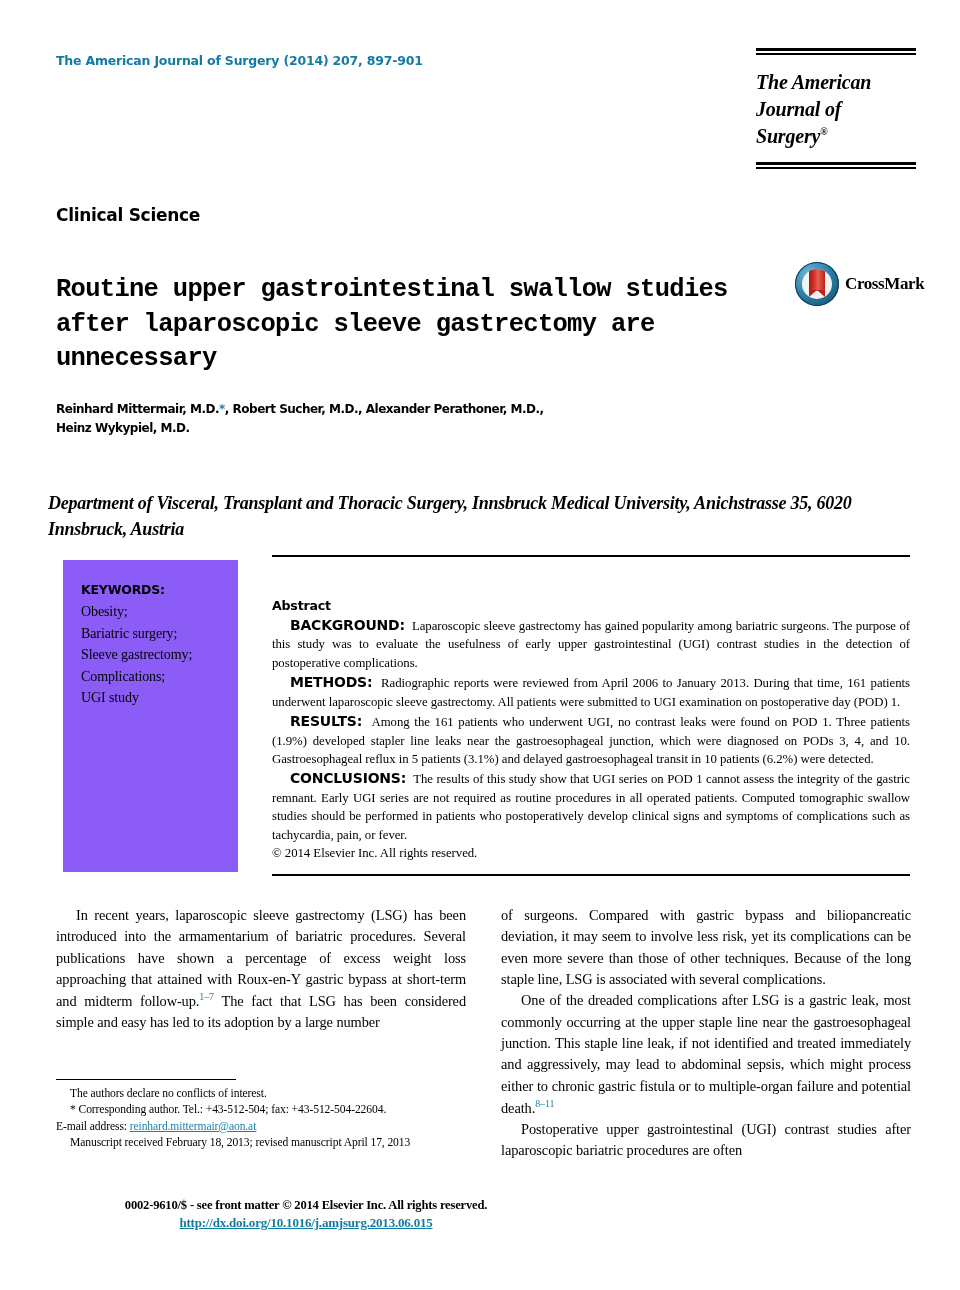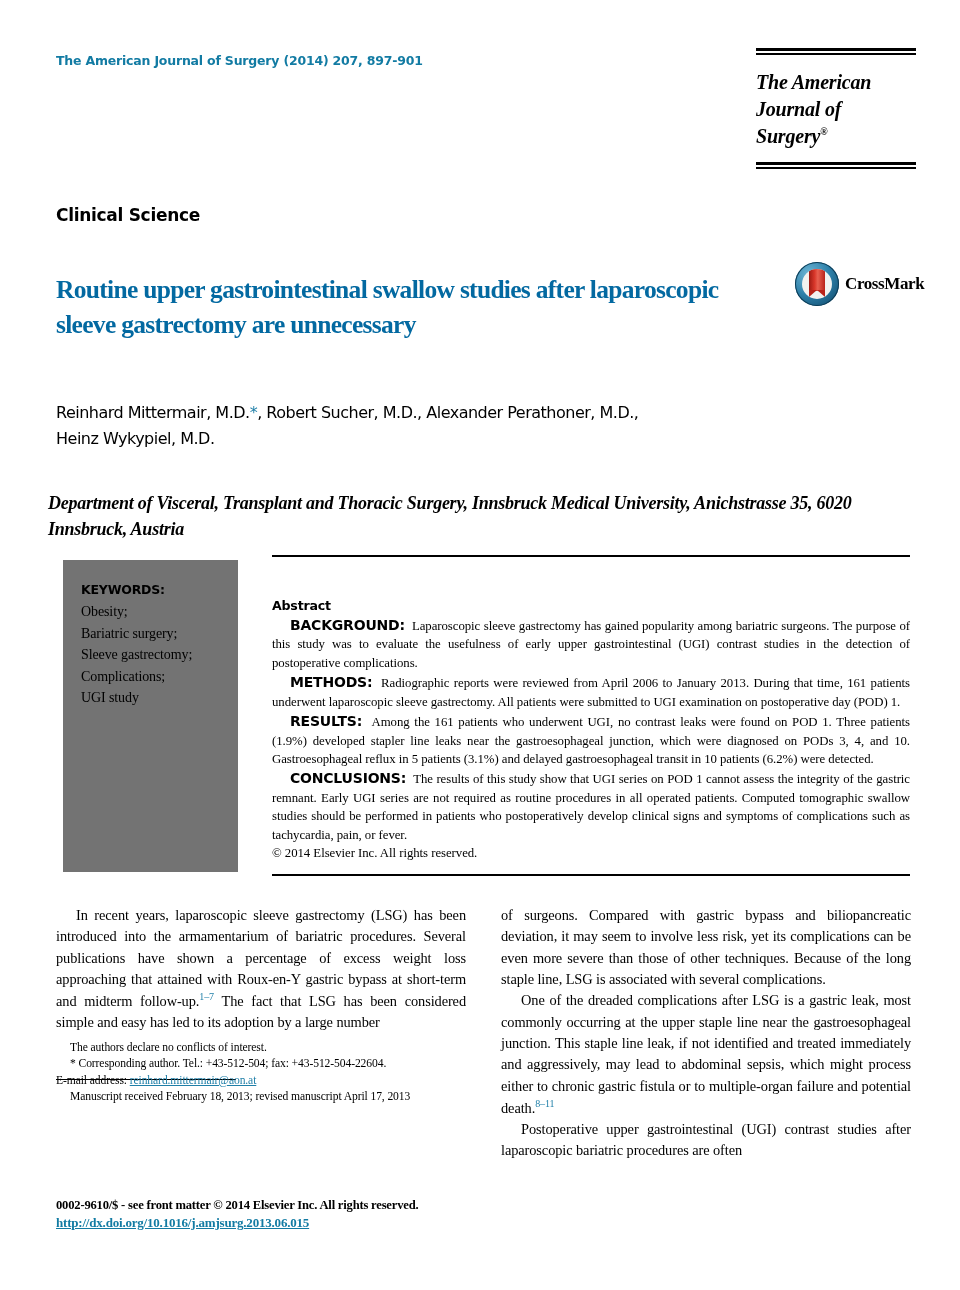--- a/index.html
+++ b/index.html
@@ -78,26 +78,26 @@
     font-family: "DejaVu Sans", sans-serif;
     font-weight: bold;
     font-size: 17px;
     letter-spacing: -0.3px;
   }
   .article-title {
     position: absolute;
     left: 56px;
     top: 256px;
     width: 700px;
-    font-family: Liberation Serif, serif;
+    font-family: Liberation Mono, monospace;
     font-weight: bold;
     font-size: 25.5px;
     line-height: 1.36;
     letter-spacing: -0.7px;
-    color: #0369a1;
+    color: #000000;
   }
 
   
   .crossmark {
     position: absolute;
     left: 795px;
     top: 262px;
     width: 118px;
     height: 44px;
   }
@@ -141,22 +141,22 @@
     font-size: 17px;
     letter-spacing: -0.4px;
   }
 
   .authors {
     position: absolute;
     left: 56px;
     top: 400px;
     width: 850px;
     font-family: "DejaVu Sans", sans-serif;
-    font-weight: normal;
-    font-size: 16px;
+    font-weight: bold;
+    font-size: 12px;
     line-height: 1.62;
     letter-spacing: -0.5px;
   }
   .authors .star { color: #1f7fa8; }
 
   .affiliation {
     position: absolute;
     left: 48px;
     top: 490px;
     width: 855px;
@@ -168,21 +168,21 @@
     letter-spacing: -0.25px;
   }
 
   
   .keywords-box {
     position: absolute;
     left: 63px;
     top: 560px;
     width: 175px;
     height: 312px;
-    background: #737373;
+    background: #8b5cf6;
   }
   .keywords-inner {
     padding: 22px 0 0 18px;
   }
   .kw-title {
     font-family: "DejaVu Sans", sans-serif;
     font-weight: bold;
     font-size: 12.5px;
     letter-spacing: -0.2px;
     margin-bottom: 4px;
@@ -285,21 +285,21 @@
     position: absolute;
     left: 56px;
     top: 1079px;
     width: 180px;
     height: 0;
     border-top: 1.2px solid #000;
   }
   .footnotes {
     position: absolute;
     left: 56px;
-    top: 1040px;
+    top: 1086px;
     width: 412px;
   }
   .footnotes p {
     margin: 0;
     font-family: "Liberation Serif", serif;
     font-size: 11.6px;
     line-height: 1.42;
     text-indent: 14px;
     letter-spacing: -0.1px;
   }
@@ -308,20 +308,21 @@
     color: #1f7fa8;
     text-decoration: underline;
   }
 
   
   .page-footer {
     position: absolute;
     left: 56px;
     top: 1196px;
     width: 500px;
+    text-align: center;
   }
   .footer-matter {
     font-family: "Liberation Serif", serif;
     font-weight: bold;
     font-size: 12.6px;
     letter-spacing: -0.2px;
     line-height: 1.45;
   }
   .footer-doi {
     font-family: "Liberation Serif", serif;

